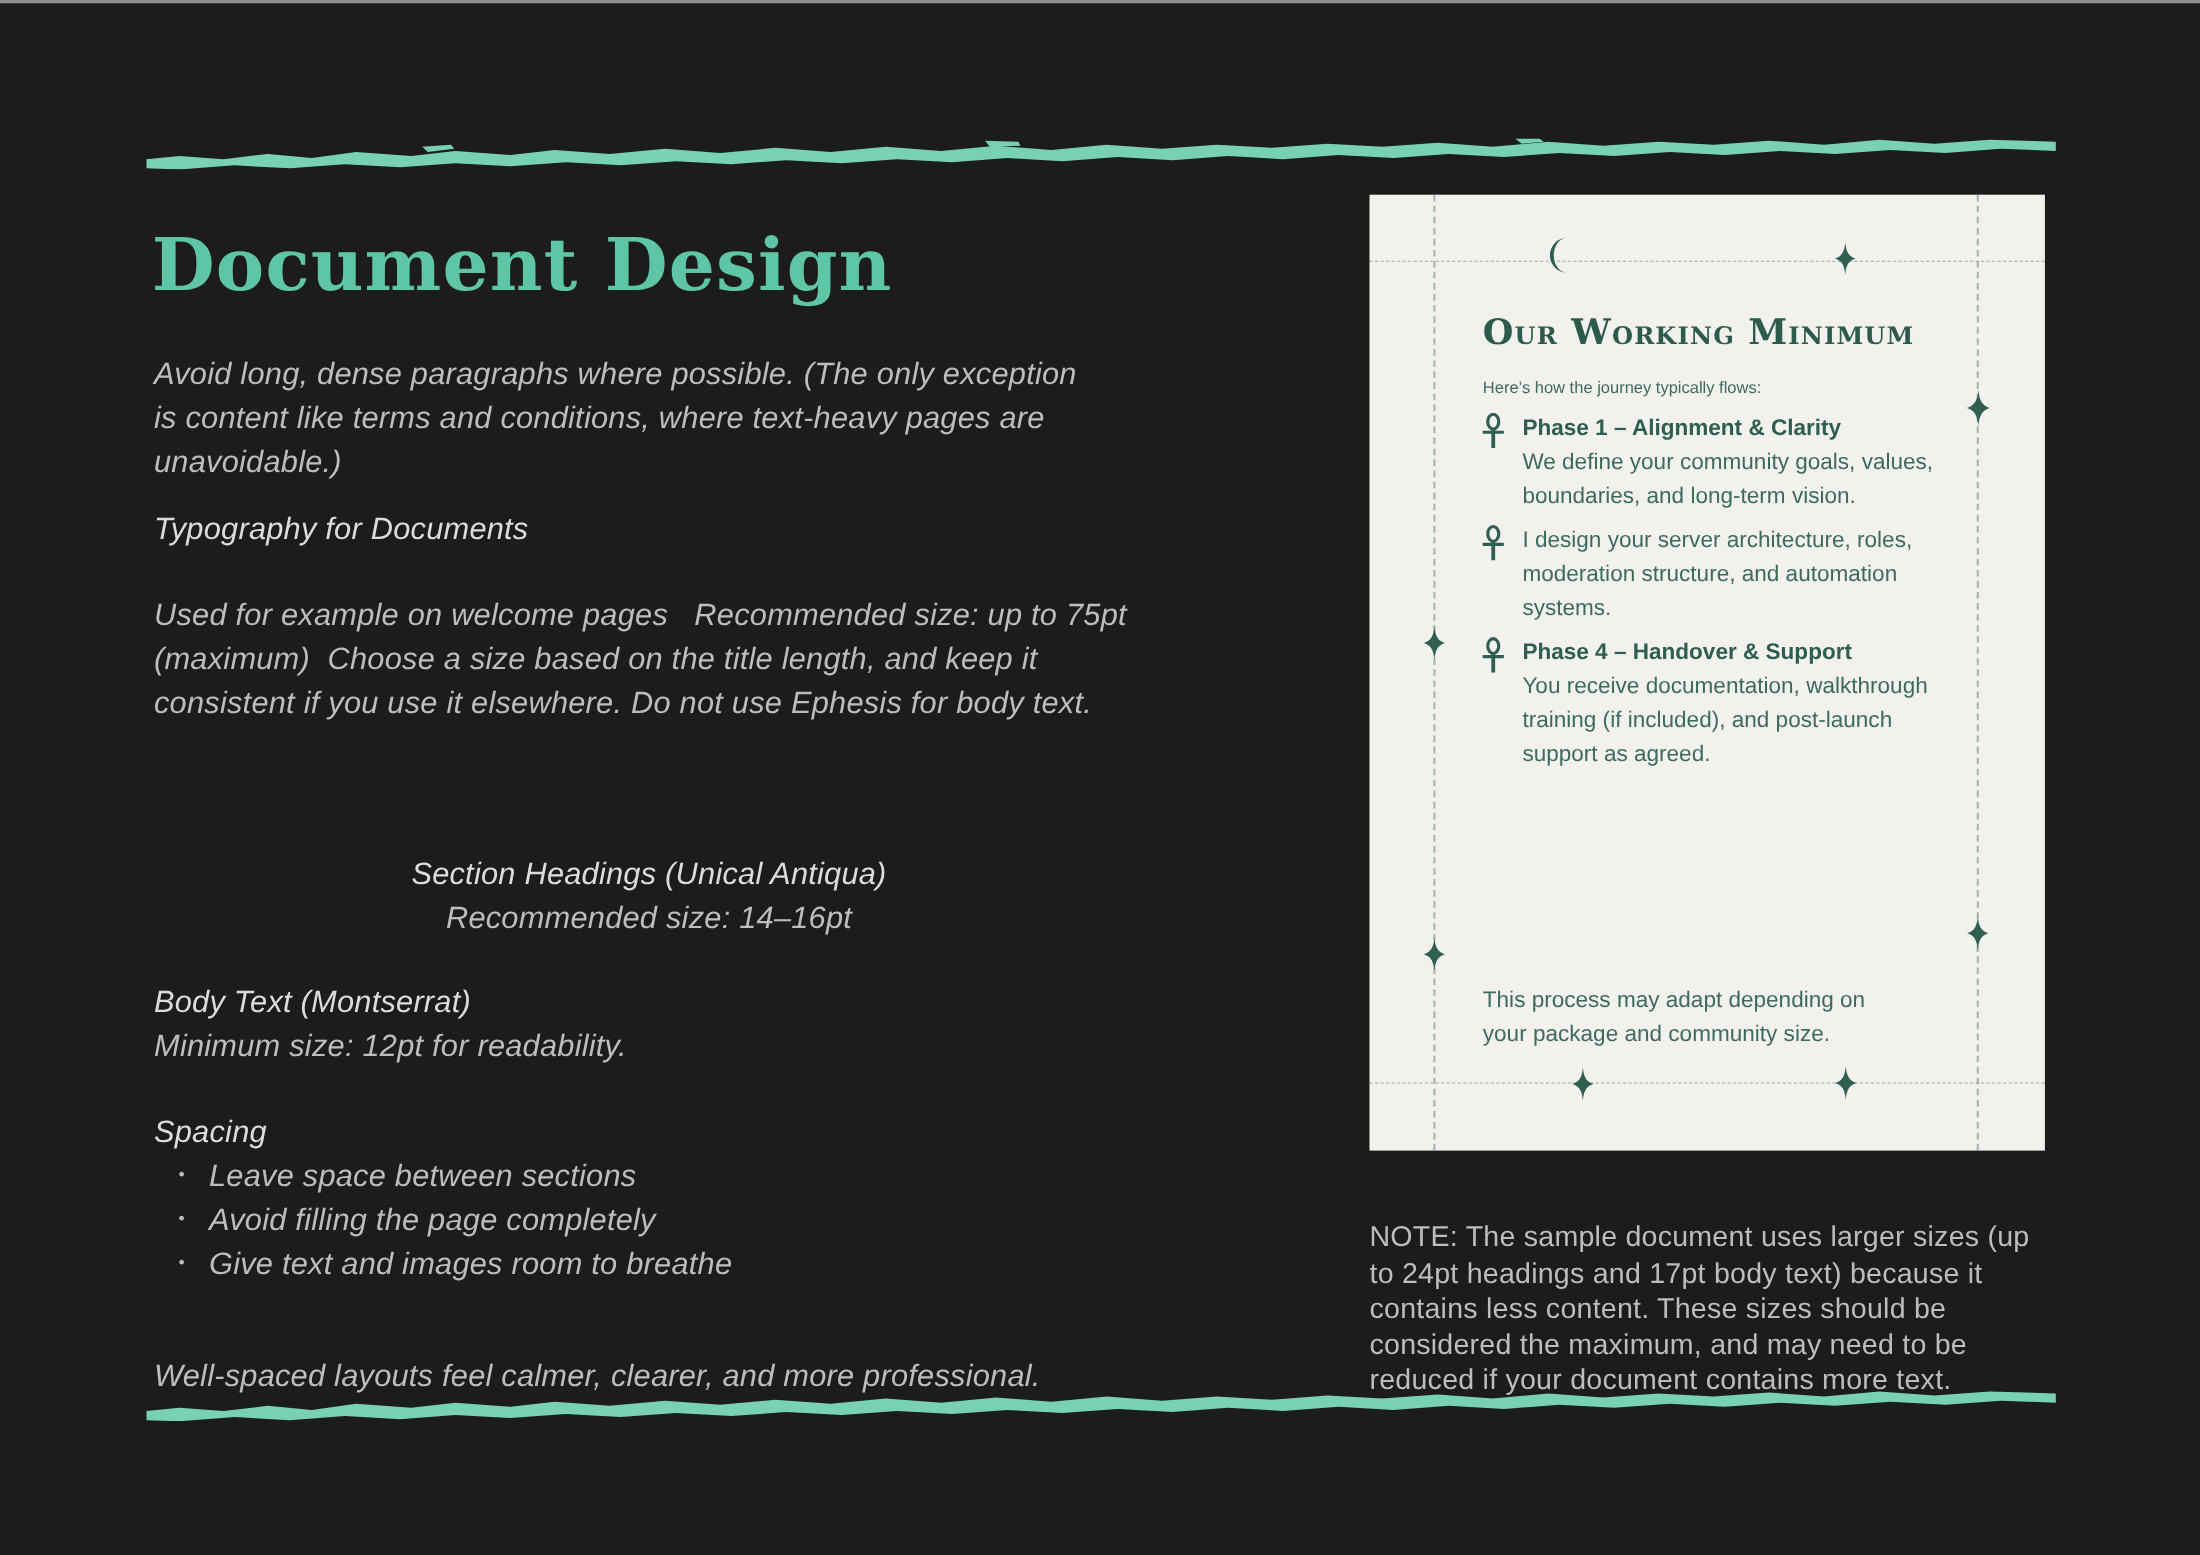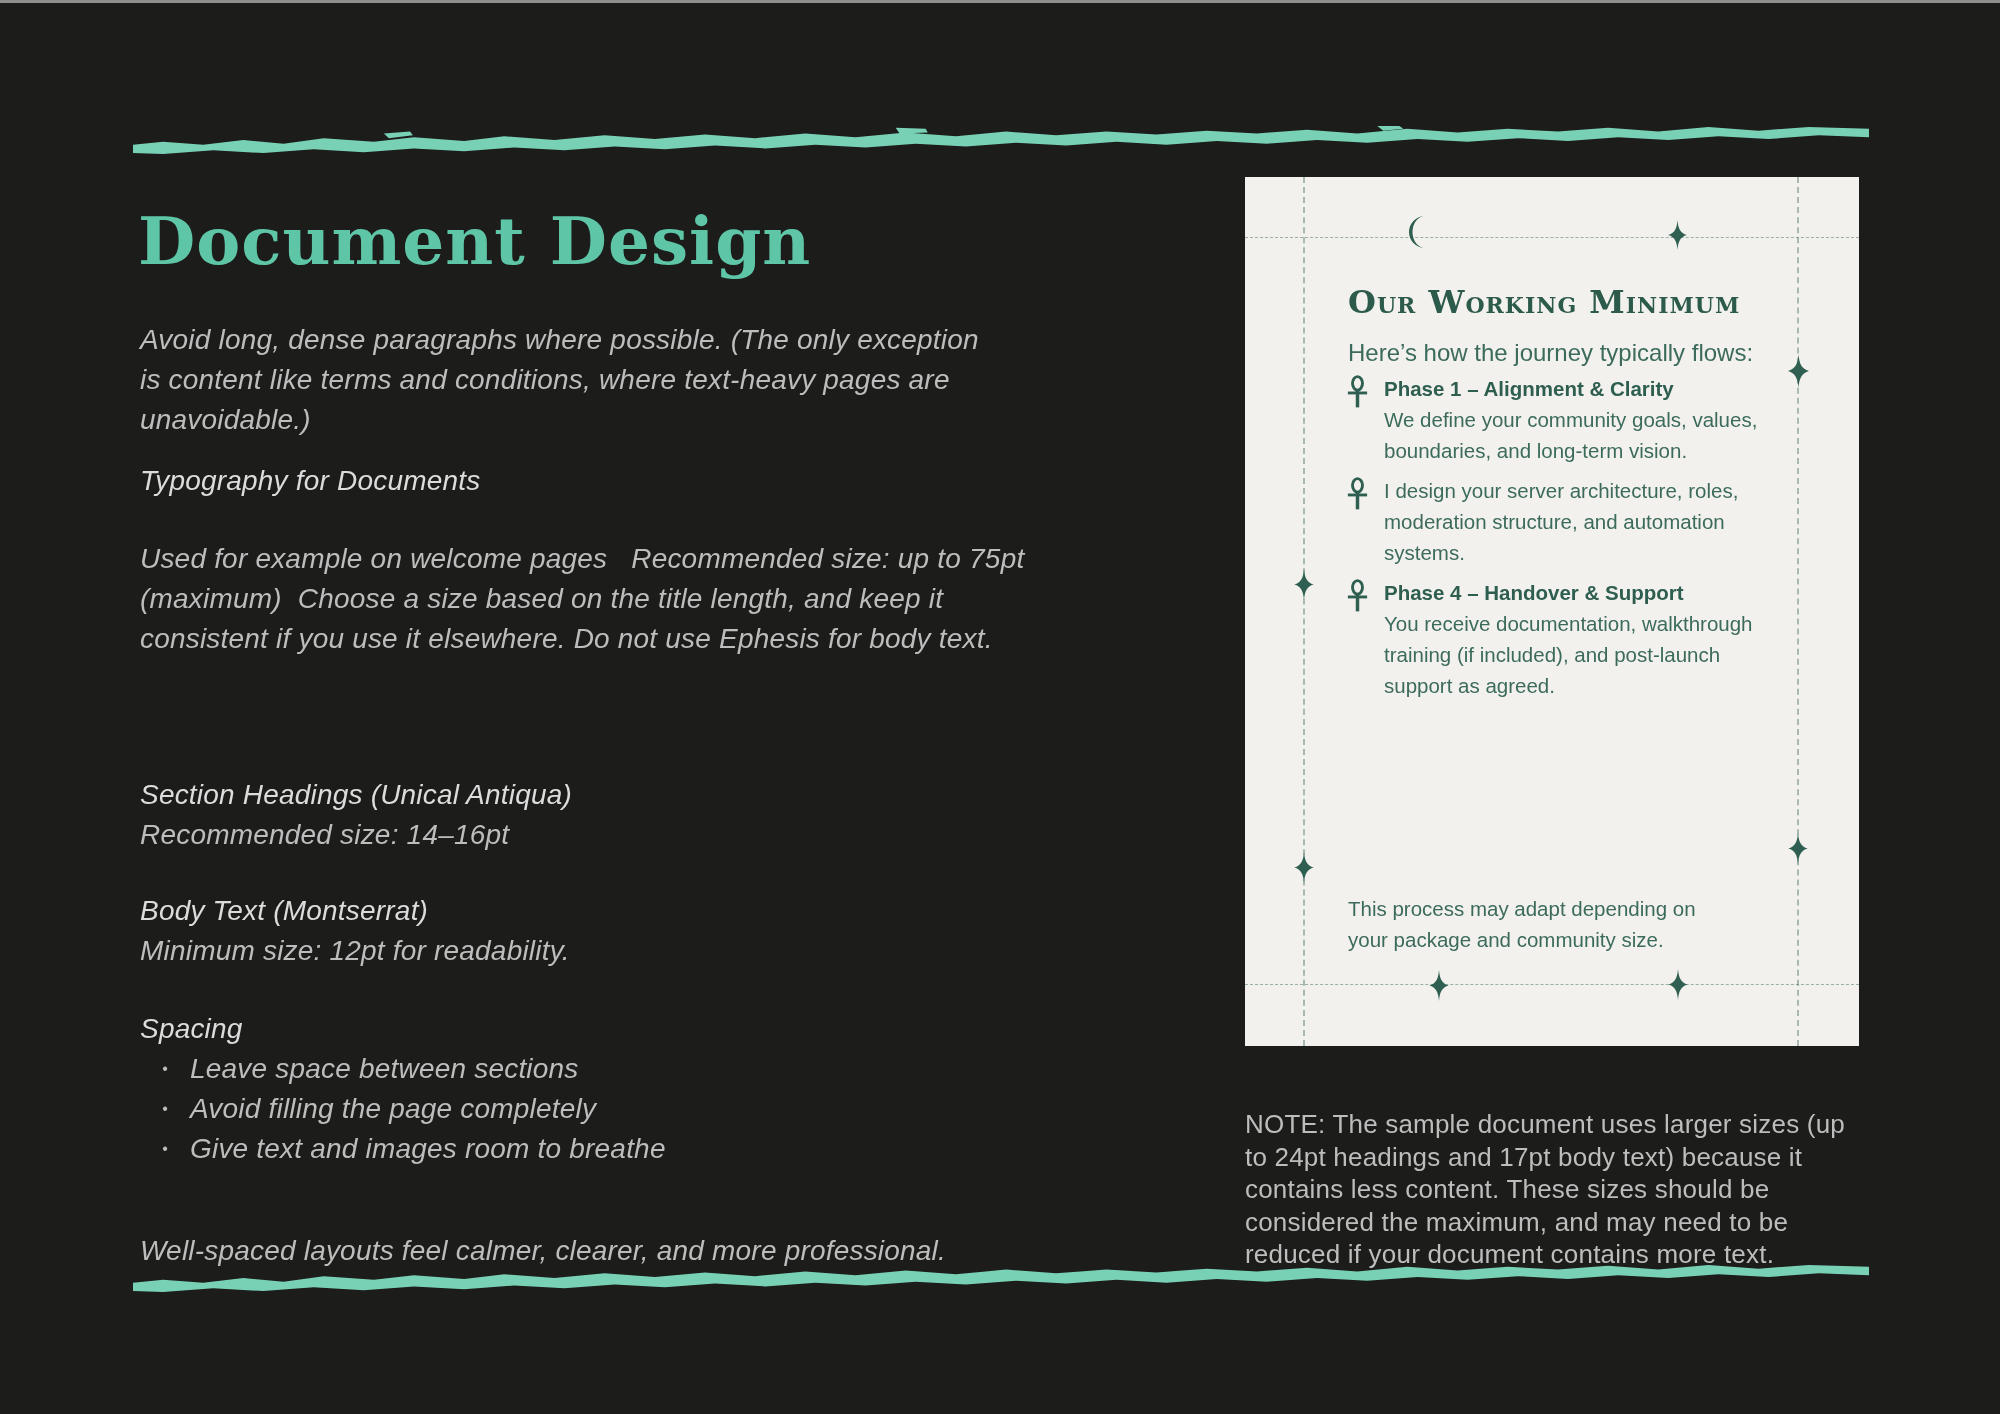--- a/index.html
+++ b/index.html
@@ -34,21 +34,21 @@
   }
   .frame-v{position:absolute;top:0;height:100%;width:0;border-left:2px dashed rgba(47,95,80,.38);}
   .frame-h{position:absolute;left:0;width:100%;height:0;border-top:1px dashed rgba(47,95,80,.45);}
   .deco{position:absolute;}
 
   .card-title{
     position:absolute;left:103px;top:106px;
     font-family:"DejaVu Serif", serif;font-weight:bold;font-variant:small-caps;
     font-size:32px;color:#2d5b4b;letter-spacing:1px;
   }
-  .card-sub{position:absolute;left:103px;top:160px;font-size:24px;line-height:31px;color:#3c6b5c;}
+  .card-sub{position:absolute;left:103px;top:160px;font-size:15px;line-height:31px;color:#3c6b5c;}
   .phases{position:absolute;left:100px;top:196px;width:470px;}
   .phase{display:flex;gap:14px;margin-bottom:9px;}
   .phase .ankh{flex:none;margin-top:2px;}
   .phase-text{width:374px;font-size:20.5px;line-height:31px;color:#3c6b5c;}
   .phase-title{font-weight:bold;color:#2e5e4f;}
   .card-closing{position:absolute;left:103px;top:716px;width:374px;font-size:20.5px;line-height:31px;color:#3c6b5c;}
 
   .note{
     position:absolute;left:1245px;top:1082px;width:624px;
     font-size:26px;line-height:32.5px;color:#bdbdbd;letter-spacing:.2px;
@@ -72,21 +72,21 @@
 <h1 class="page-title">Document Design</h1>
 
 <p class="copy pos" style="top:292px;width:840px;">Avoid long, dense paragraphs where possible. (The only exception is content like terms and conditions, where text-heavy pages are unavoidable.)</p>
 
 <div class="copy lhead pos" style="top:461px;">Typography for Documents</div>
 
 <div class="pos" style="top:539px;">
   <p class="copy" style="margin:0;width:900px;white-space:pre-wrap;">Used for example on welcome pages   Recommended size: up to 75pt (maximum)  Choose a size based on the title length, and keep it consistent if you use it elsewhere. Do not use Ephesis for body text.</p>
 </div>
 
-<div class="pos" style="top:775px;">
+<div class="pos" style="top:775px;text-align:center;">
   <div class="copy lhead">Section Headings (Unical Antiqua)</div>
   <div class="copy">Recommended size: 14–16pt</div>
 </div>
 
 <div class="pos" style="top:891px;">
   <div class="copy lhead">Body Text (Montserrat)</div>
   <div class="copy">Minimum size: 12pt for readability.</div>
 </div>
 
 <div class="pos" style="top:1009px;">

